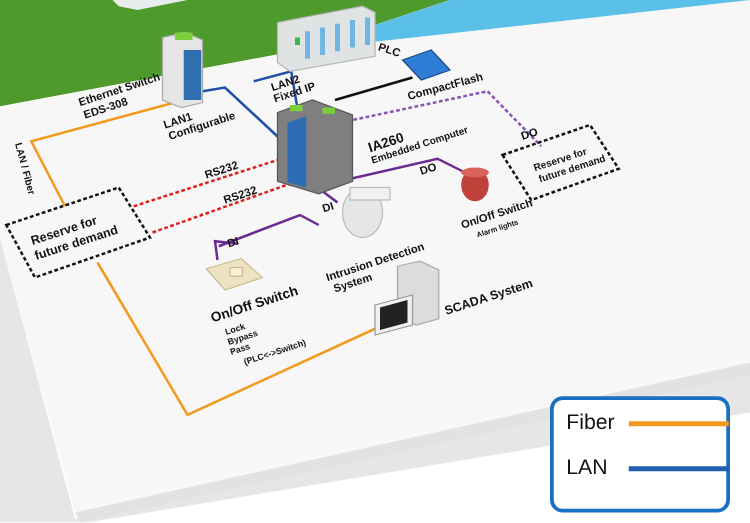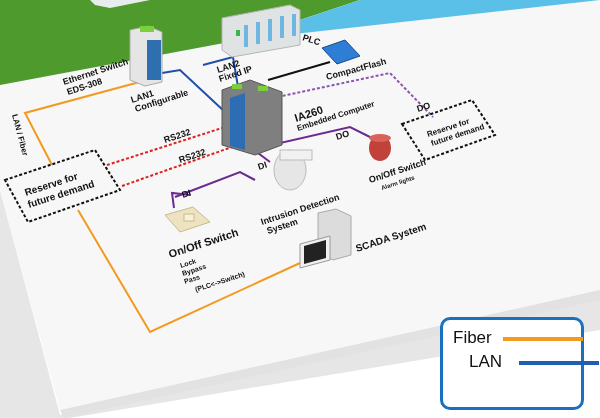--- a/index.html
+++ b/index.html
@@ -122,17 +122,17 @@
     <text class="lbl" font-size="9" transform="translate(268,234) rotate(-18)">System</text>
     <text class="lbl" font-size="10" transform="translate(357,252) rotate(-18)">SCADA System</text>
   </g>
 </svg>
 
 <div class="legend">
   <div class="legend-row" style="top:8px;width:130px;">
     <span>Fiber</span>
     <span class="legend-line" style="left:50px;top:9px;width:80px;background:#f29a1f;"></span>
   </div>
-  <div class="legend-row" style="top:32px;width:130px;margin-left:16px;">
+  <div class="legend-row" style="top:44px;width:130px;">
     <span>LAN</span>
     <span class="legend-line" style="left:50px;top:9px;width:80px;background:#1f5fb0;"></span>
   </div>
 </div>
 
 </body></html>

